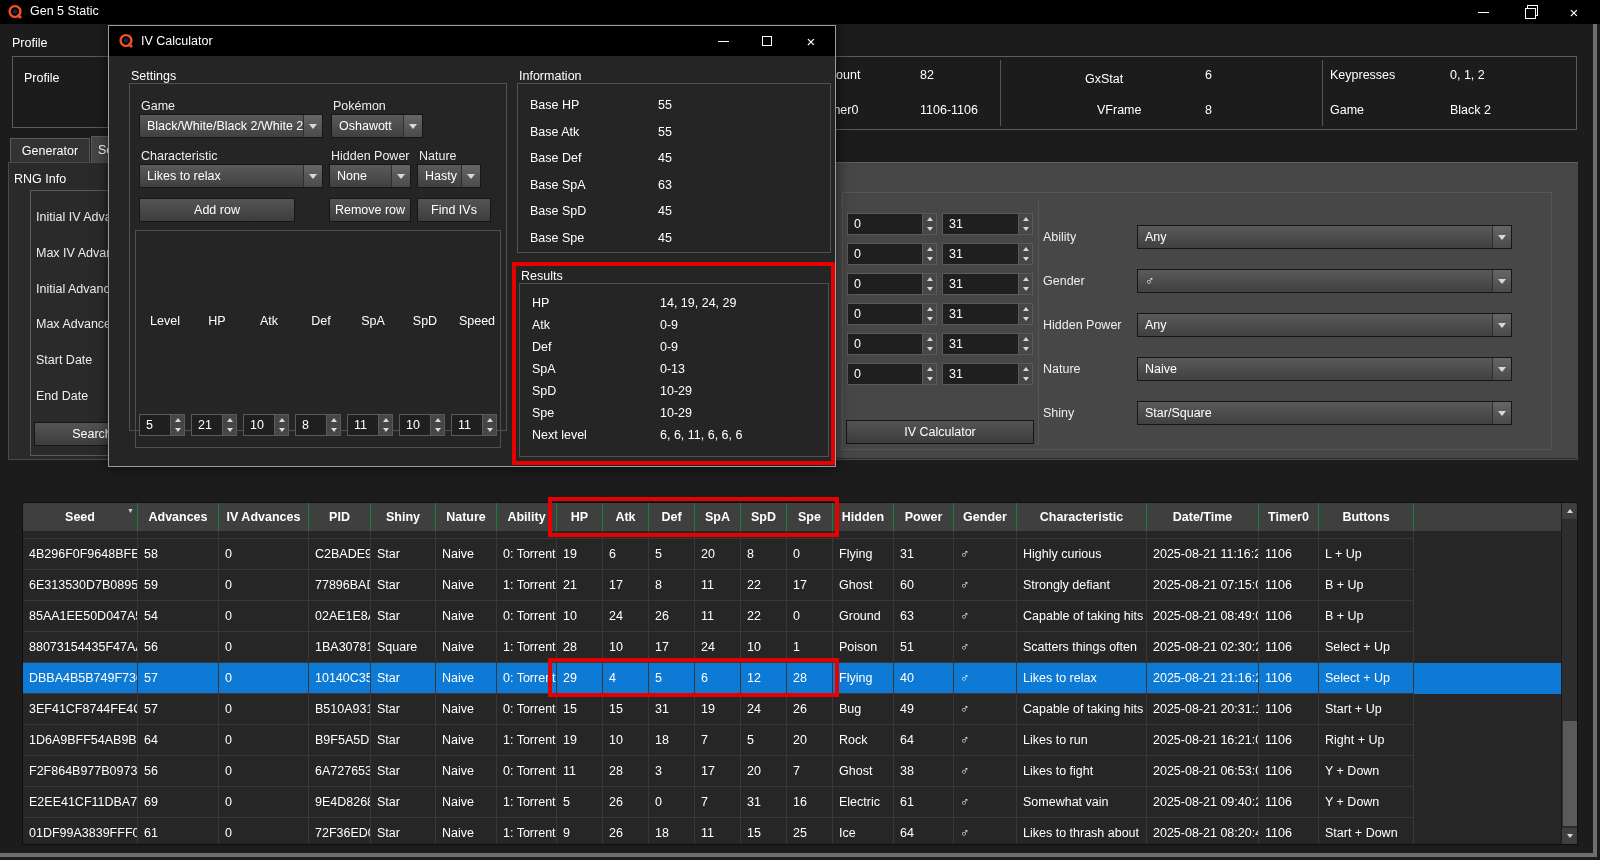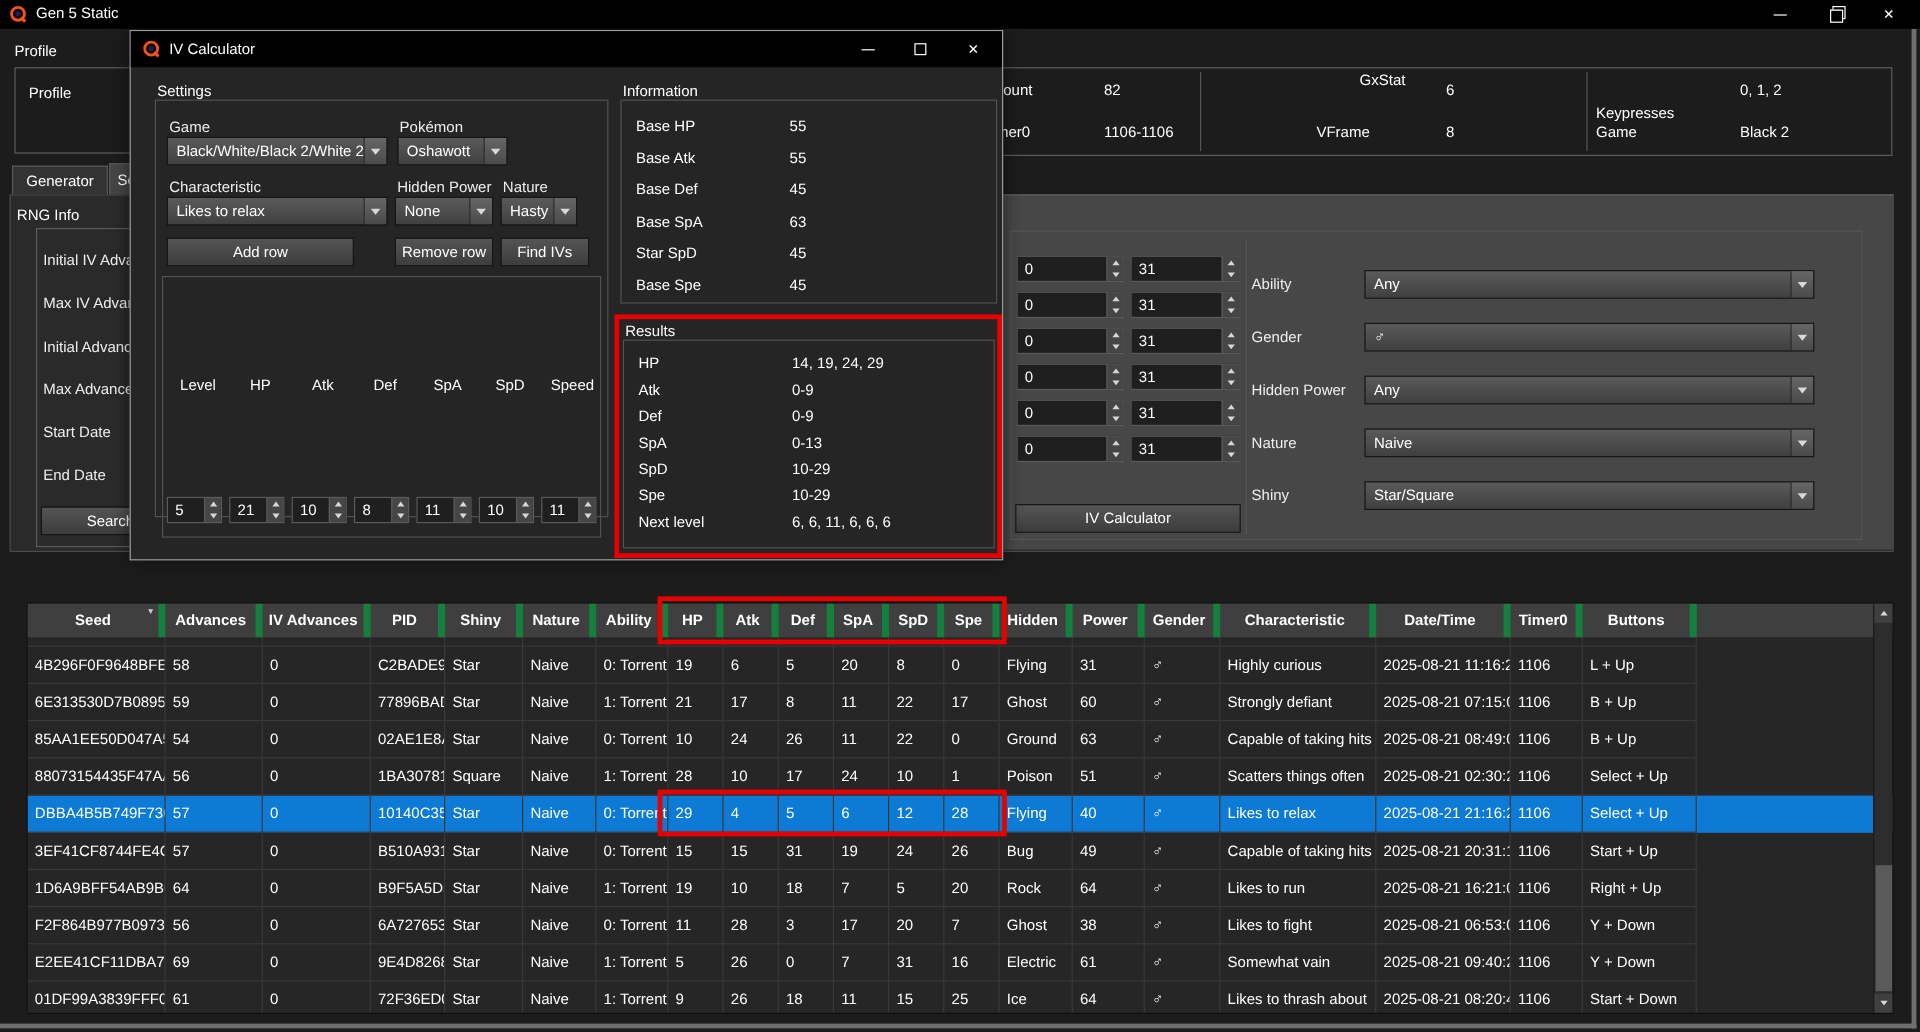--- a/index.html
+++ b/index.html
@@ -53,21 +53,21 @@
   .ipanel-div { position:absolute; width:1px; background:#555; z-index:2; }
   .ival { position:absolute; font-size:12.5px; color:#fff; white-space:nowrap; z-index:2; }
 
   
   #progress { left:22px; top:478px; width:1556px; height:21px; background:#0d86e2; border:1px solid #aeaeae;
               display:flex; align-items:center; justify-content:center; font-size:12px; color:#fff; z-index:3; }
 
   
   #table { left:22px; top:502px; width:1556px; height:343px; background:#262626; border:1px solid #0e0e0e; z-index:3; overflow:hidden; }
   #thead { display:flex; height:28px; background:#3f3f3f; }
-  .hcell { position:relative; height:28px; background:#3f3f3f; border-right:6px solid #15803d;
+  .hcell { position:relative; height:28px; background:#3f3f3f; border-right:1px solid #15803d;
            display:flex; align-items:center; justify-content:center; font-size:12.5px; font-weight:bold; color:#fff; }
   .hcell .sort { position:absolute; right:3px; top:4px; font-size:7px; color:#cfcfcf; }
   #tspacer { display:flex; height:8px; }
   .scell { height:8px; border-right:1px solid #383838; border-bottom:1px solid #383838; }
   .trow { display:flex; height:31px; }
   .trow.sel { background:#0d7ad6; }
   .cell { height:31px; line-height:30px; border-right:1px solid #383838; border-bottom:1px solid #383838;
           font-size:12.5px; color:#fff; padding-left:6px; overflow:hidden; white-space:nowrap; }
   .c0{width:115px}.c1{width:81px}.c2{width:90px}.c3{width:62px}.c4{width:65px}.c5{width:61px}.c6{width:60px}
   .c7{width:46px}.c8{width:46px}.c9{width:46px}.c10{width:46px}.c11{width:46px}.c12{width:46px}
@@ -148,25 +148,25 @@
     </div>
   <div class="btn" style="left:34px; top:422px; width:116px; height:24px; z-index:3;">Search</div>
 
   <div class="gbox" style="left:500px; top:56px; width:1077px; height:74px; z-index:2;"></div>
   <div class="ipanel-div" style="left:1000px; top:60px; height:66px;"></div>
   <div class="ipanel-div" style="left:1322px; top:60px; height:66px;"></div>
   <div class="ival" style="left:827px; top:68px;">Count</div>
   <div class="ival" style="left:920px; top:68px;">82</div>
   <div class="ival" style="left:820px; top:103px;">Timer0</div>
   <div class="ival" style="left:920px; top:103px;text-align:right;">1106-1106</div>
-  <div class="ival" style="left:1085px; top:60px;margin-left:48px;">GxStat</div>
+  <div class="ival" style="left:1085px; top:72px;">GxStat</div>
   <div class="ival" style="left:1205px; top:68px;">6</div>
   <div class="ival" style="left:1085px; top:103px;margin-left:12px;">VFrame</div>
   <div class="ival" style="left:1205px; top:103px;">8</div>
-  <div class="ival" style="left:1330px; top:68px;margin-top:19px;">Keypresses</div>
+  <div class="ival" style="left:1330px; top:68px;">Keypresses</div>
   <div class="ival" style="left:1450px; top:68px;">0, 1, 2</div>
   <div class="ival" style="left:1330px; top:103px;">Game</div>
   <div class="ival" style="left:1450px; top:103px;">Black 2</div>
 
   <div class="gbox" style="left:842px; top:192px; width:710px; height:258px; z-index:3; border-color:#565656;"></div>
   <div class="abs" style="left:1038px; top:200px; width:1px; height:245px; background:#565656; z-index:3;"></div>
 
   <div id="iv-filter-rows" class="abs" style="left:847px; top:213px; z-index:3;">
 
       <div style="display:flex; margin-bottom:8px;">
@@ -819,21 +819,21 @@
           <span class="lab">Base Def</span>
           <span>45</span>
         </div>
 
         <div class="inforow">
           <span class="lab">Base SpA</span>
           <span>63</span>
         </div>
 
         <div class="inforow">
-          <span class="lab">Star SpD</span>
+          <span class="lab">Base SpD</span>
           <span>45</span>
         </div>
 
         <div class="inforow">
           <span class="lab">Base Spe</span>
           <span>45</span>
         </div>
       </div>
 
     <div id="results-redrect"></div>

